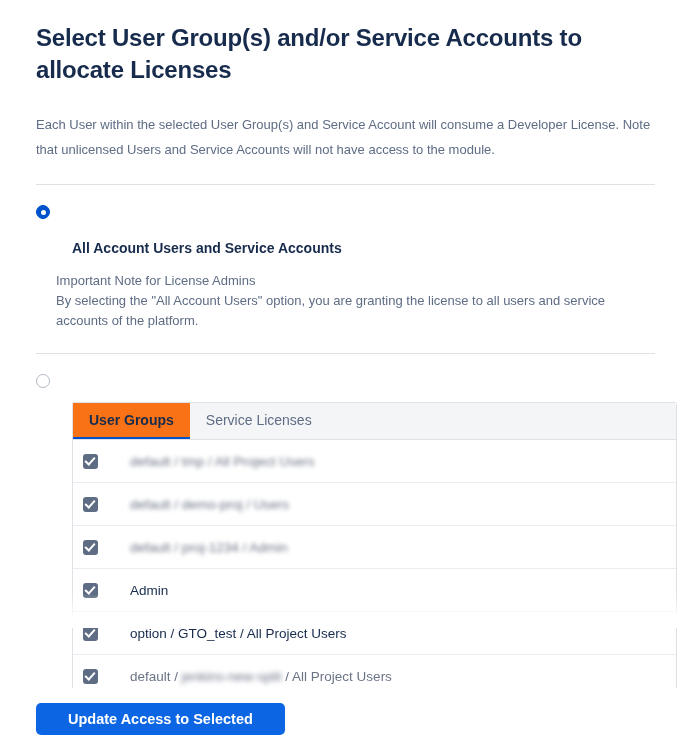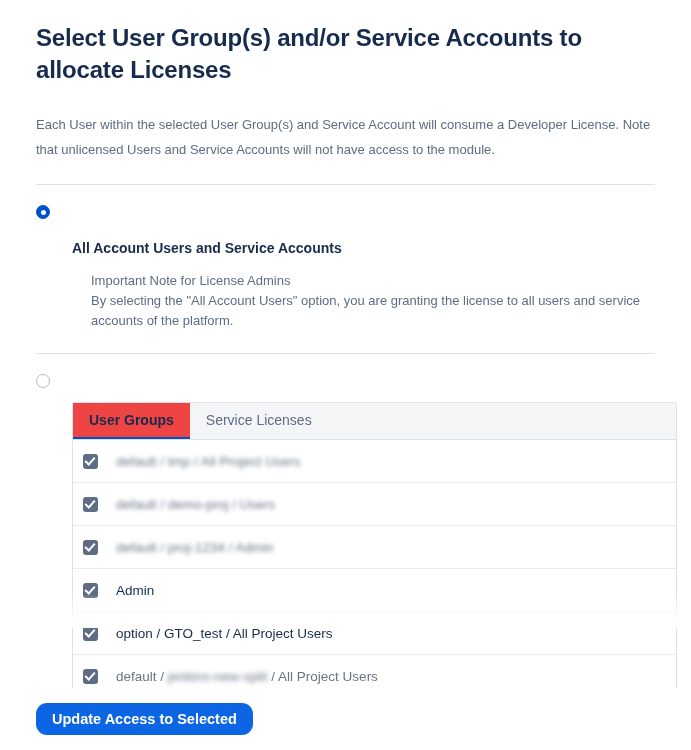--- a/index.html
+++ b/index.html
@@ -79,21 +79,21 @@
   }
   .option-label {
     font-size: 14px;
     line-height: 18px;
     font-weight: bold;
     color: #172b4d;
     margin-left: 22px;
     margin-top: 36px;
   }
   .note-block {
-    margin-left: 55px;
+    margin-left: 20px;
     padding-top: 14px;
     font-size: 13px;
     line-height: 20px;
     color: #5e6c84;
     max-width: 610px;
   }
   .note-block .note-line {
     display: block;
   }
   .section-divider {
@@ -126,21 +126,21 @@
     color: #5e6c84;
     font-weight: normal;
     border-bottom: 2px solid transparent;
     box-sizing: border-box;
     cursor: pointer;
   }
   .tab.active {
     color: #172b4d;
     font-weight: bold;
     border-bottom: 2px solid #0052cc;
-    background: #ef4444;
+    background: #f97316;
   }
   .rows {
     background: #ffffff;
   }
   .row {
     display: flex;
     align-items: center;
     height: 43px;
     border-bottom: 1px solid #ebecf0;
     padding-left: 10px;
@@ -159,21 +159,21 @@
     position: absolute;
     left: 4px;
     top: 1.5px;
     width: 4px;
     height: 8px;
     border: solid #ffffff;
     border-width: 0 2px 2px 0;
     transform: rotate(42deg);
   }
   .row-label {
-    margin-left: 18px;
+    margin-left: 32px;
     font-size: 13.5px;
     color: #172b4d;
   }
   .row-label.blurred {
     color: #6b7485;
     filter: blur(2.2px);
   }
   .row-label.half-blur {
     color: #6b7485;
   }
@@ -198,25 +198,25 @@
     background: #ffffff;
     box-sizing: border-box;
     padding: 0 36px;
     display: flex;
     align-items: center;
   }
   .primary-button {
     background: #0c66e4;
     color: #ffffff;
     border: none;
-    border-radius: 11px;
+    border-radius: 5px;
     font-family: "Liberation Sans", sans-serif;
     font-size: 14.5px;
     font-weight: bold;
-    padding: 0 16px;
+    padding: 0 32px;
     height: 32px;
     line-height: 32px;
     cursor: pointer;
   }
 </style>
 </head>
 <body>
 
 <div class="page">
 

